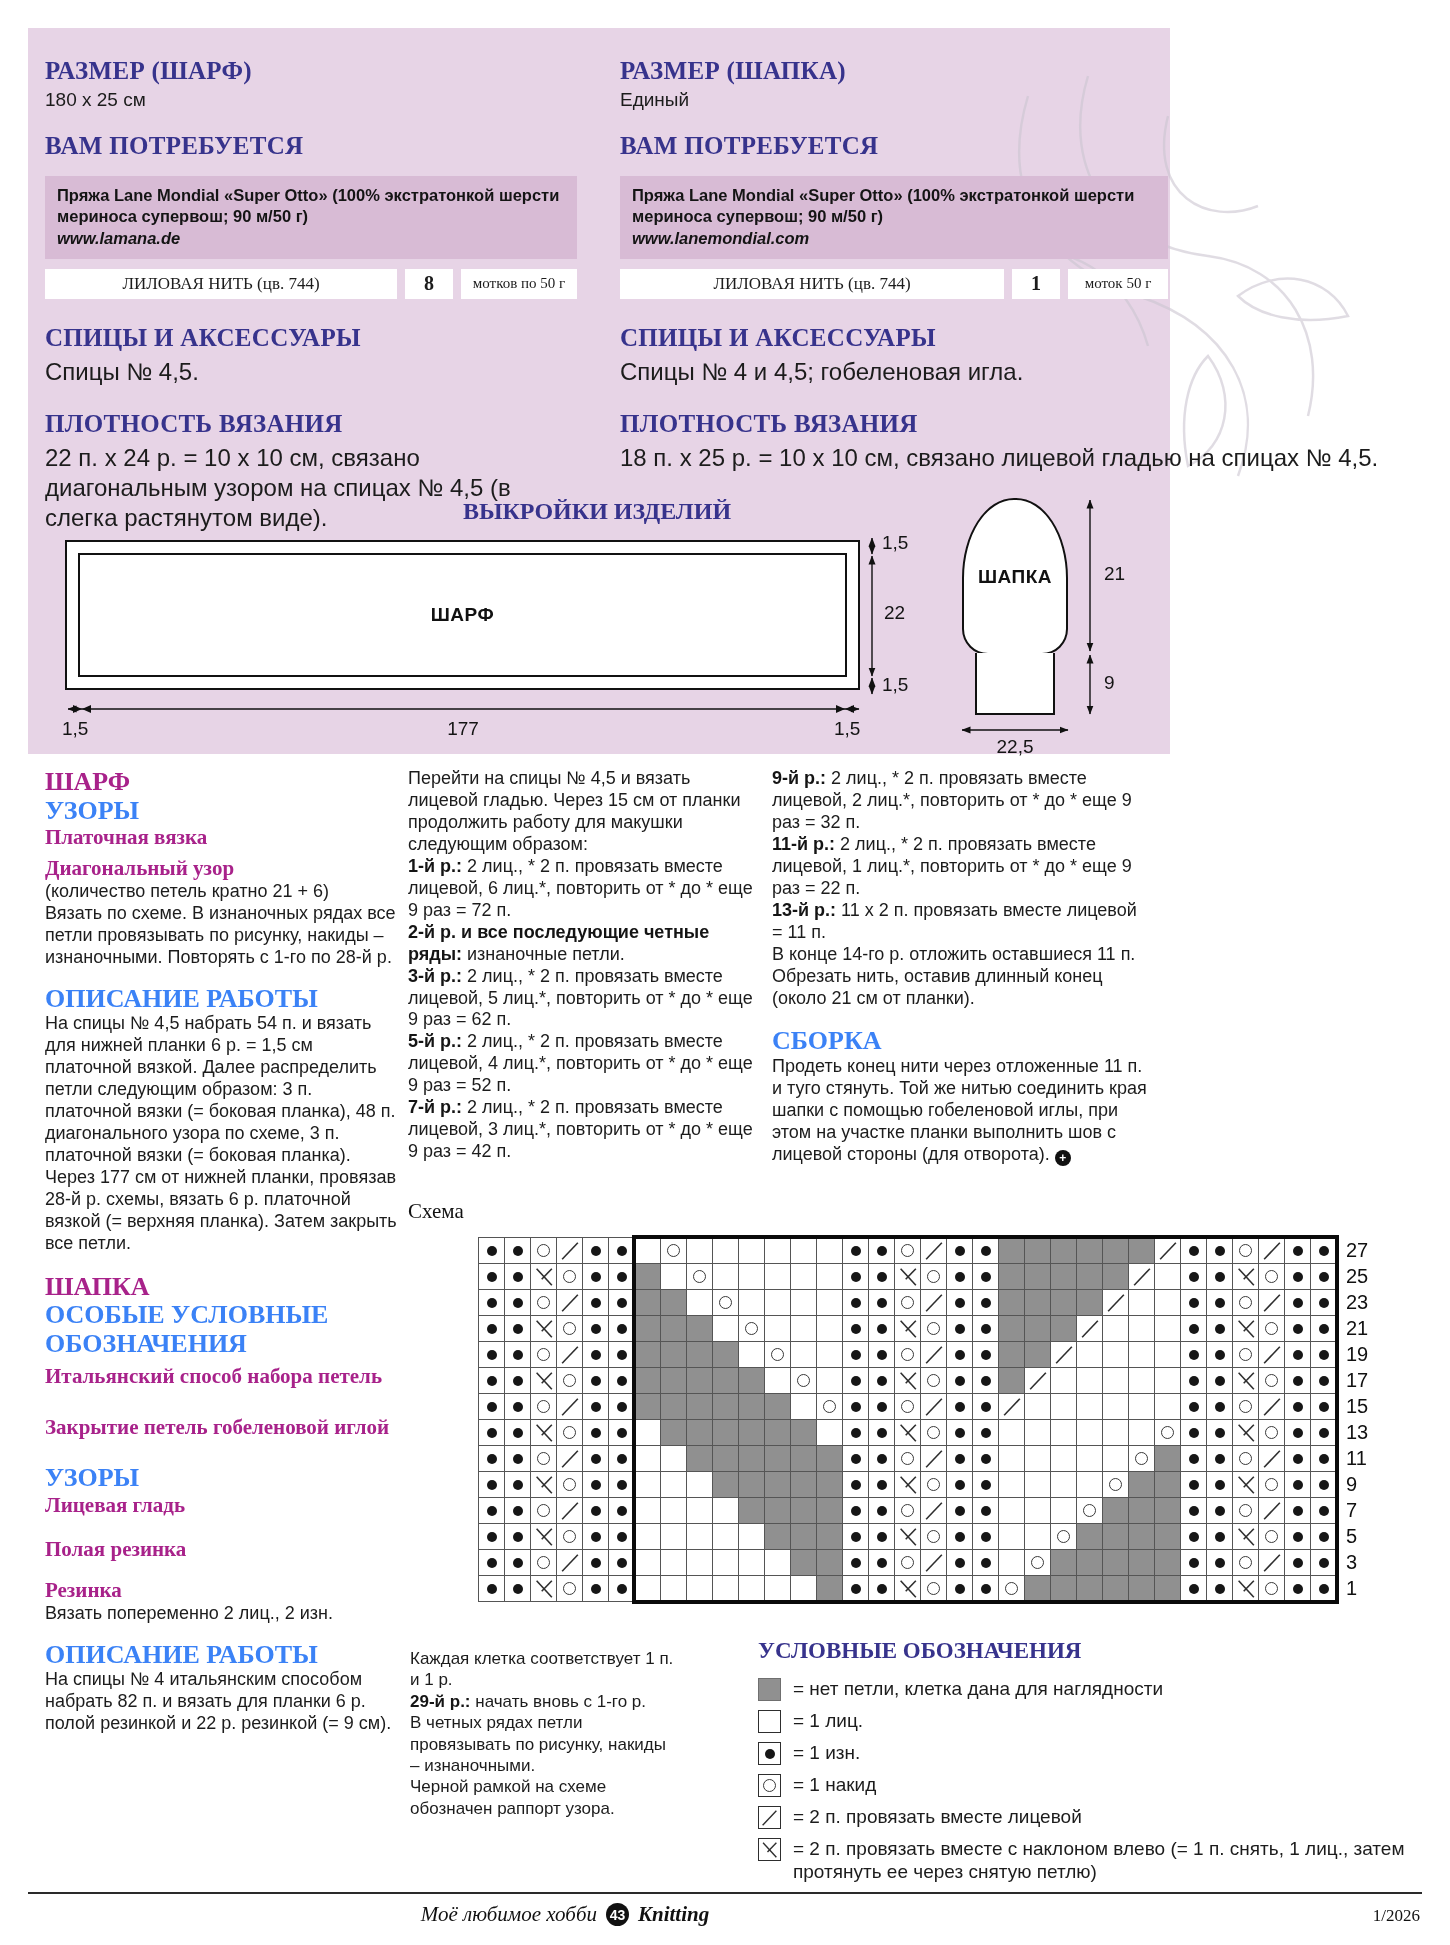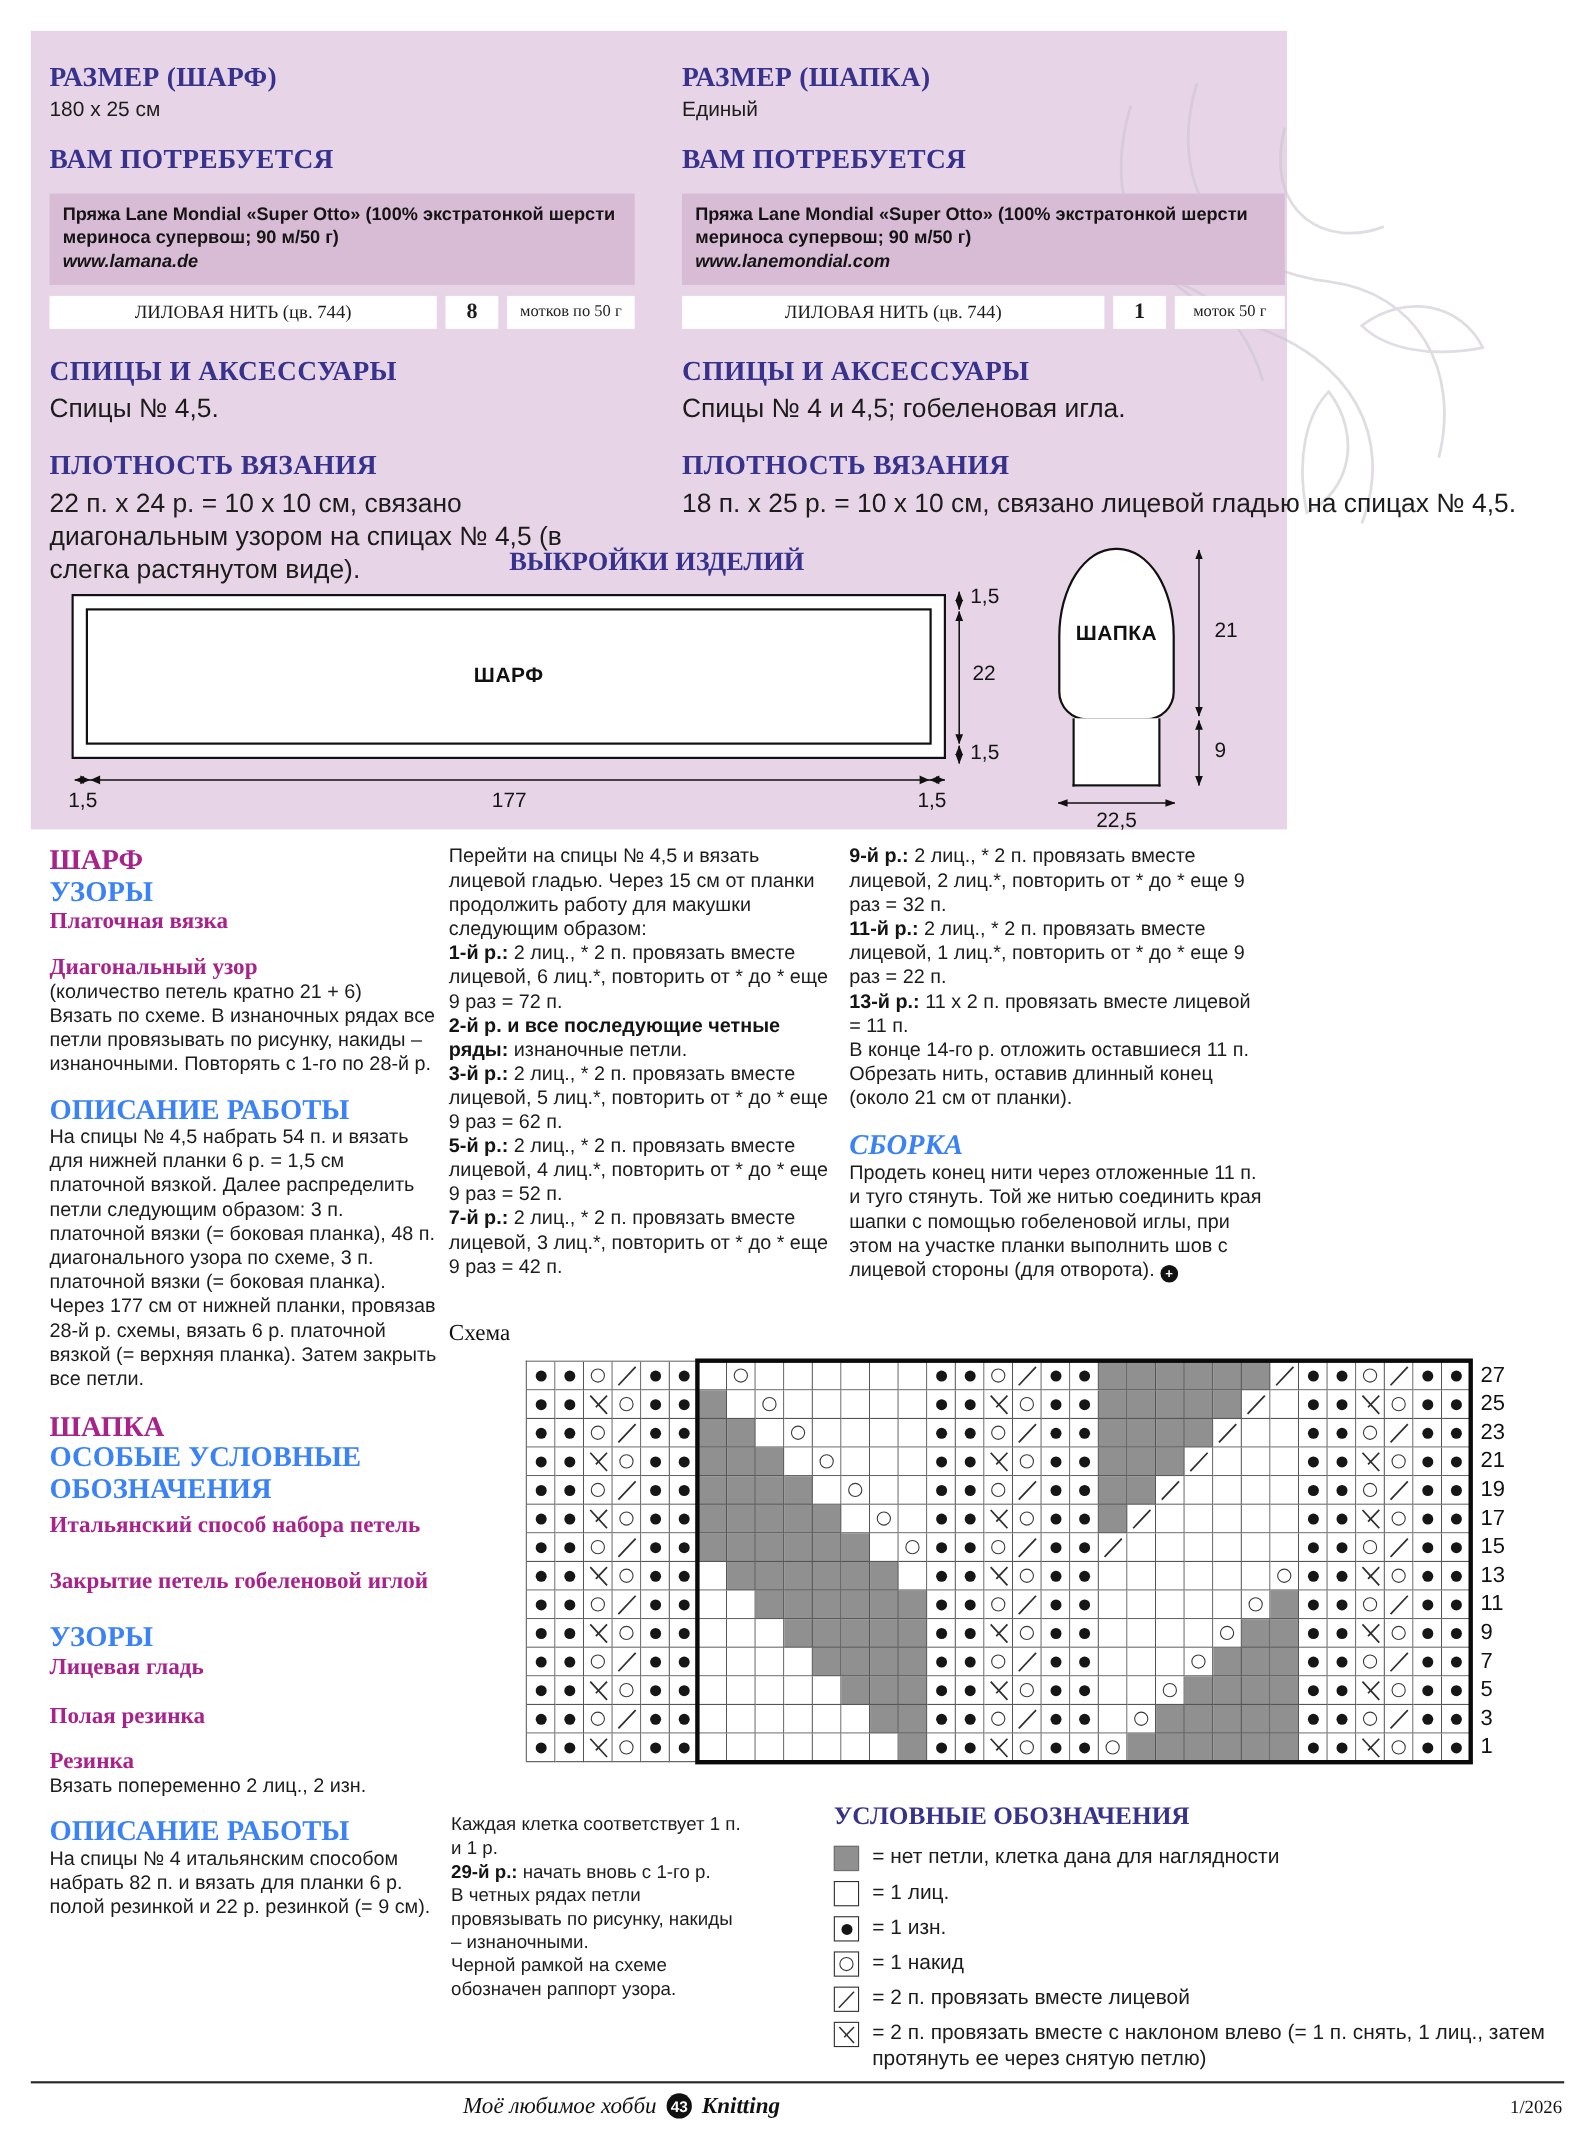--- a/index.html
+++ b/index.html
@@ -180,21 +180,21 @@
     <span class="dim" style="left:806px;top:690px;">1,5</span>
     <span class="dim" style="left:1076px;top:535px;">21</span>
     <span class="dim" style="left:1076px;top:644px;">9</span>
     <span class="dim" style="left:952px;top:708px;width:70px;text-align:center;">22,5</span>
   </div>
 
   <div class="col" style="left:45px;top:768px;width:352px;">
     <div class="hm h26">ШАРФ</div>
     <div class="hn h26">УЗОРЫ</div>
     <div class="hm h21">Платочная вязка</div>
-    <div class="hm h21" style="margin-top:16px;">Диагональный узор</div>
+    <div class="hm h21" style="margin-top:6px;">Диагональный узор</div>
     <p class="bp">(количество петель кратно 21 + 6)</p>
     <p class="bp">Вязать по схеме. В изнаночных рядах все петли провязывать по рисунку, накиды – изнаночными. Повторять с 1-го по 28-й р.</p>
     <div class="hn h26" style="margin-top:16px;">ОПИСАНИЕ РАБОТЫ</div>
     <p class="bp">На спицы № 4,5 набрать 54 п. и вязать для нижней планки 6 р. = 1,5 см платочной вязкой. Далее распределить петли следующим образом: 3 п. платочной вязки (= боковая планка), 48 п. диагонального узора по схеме, 3 п. платочной вязки (= боковая планка). Через 177 см от нижней планки, провязав 28-й р. схемы, вязать 6 р. платочной вязкой (= верхняя планка). Затем закрыть все петли.</p>
     <div class="hm h26" style="margin-top:18px;">ШАПКА</div>
     <div class="hn h26">ОСОБЫЕ УСЛОВНЫЕ ОБОЗНАЧЕНИЯ</div>
     <div class="hm h21" style="margin-top:6px;">Итальянский способ набора петель</div>
     <div class="hm h21" style="margin-top:26px;">Закрытие петель гобеленовой иглой</div>
     <div class="hn h26" style="margin-top:24px;">УЗОРЫ</div>
     <div class="hm h21">Лицевая гладь</div>
@@ -218,21 +218,21 @@
   </div>
 
   <div class="col" style="left:772px;top:768px;width:378px;">
     <div>
         <p class="rp"><b>9-й р.:</b> 2 лиц., * 2 п. провязать вместе лицевой, 2 лиц.*, повторить от * до * еще 9 раз = 32 п.</p>
         <p class="rp"><b>11-й р.:</b> 2 лиц., * 2 п. провязать вместе лицевой, 1 лиц.*, повторить от * до * еще 9 раз = 22 п.</p>
         <p class="rp"><b>13-й р.:</b> 11 х 2 п. провязать вместе лицевой = 11 п.</p>
         <p class="rp">В конце 14-го р. отложить оставшиеся 11 п.</p>
         <p class="rp">Обрезать нить, оставив длинный конец (около 21 см от планки).</p>
       </div>
-    <div class="hn h26" style="margin-top:18px;font-style:italic;">СБОРКА</div>
+    <div class="hn h26" style="margin-top:18px;">СБОРКА</div>
     <p class="bp"><span>Продеть конец нити через отложенные 11 п. и туго стянуть. Той же нитью соединить края шапки с помощью гобеленовой иглы, при этом на участке планки выполнить шов с лицевой стороны (для отворота).</span>
       <span class="endmark">+</span></p>
   </div>
 
   <div id="chart">
     <div id="chart-grid">
 
     <div class="crow">
           <div class="cell">
             <span class="dot"></span>

